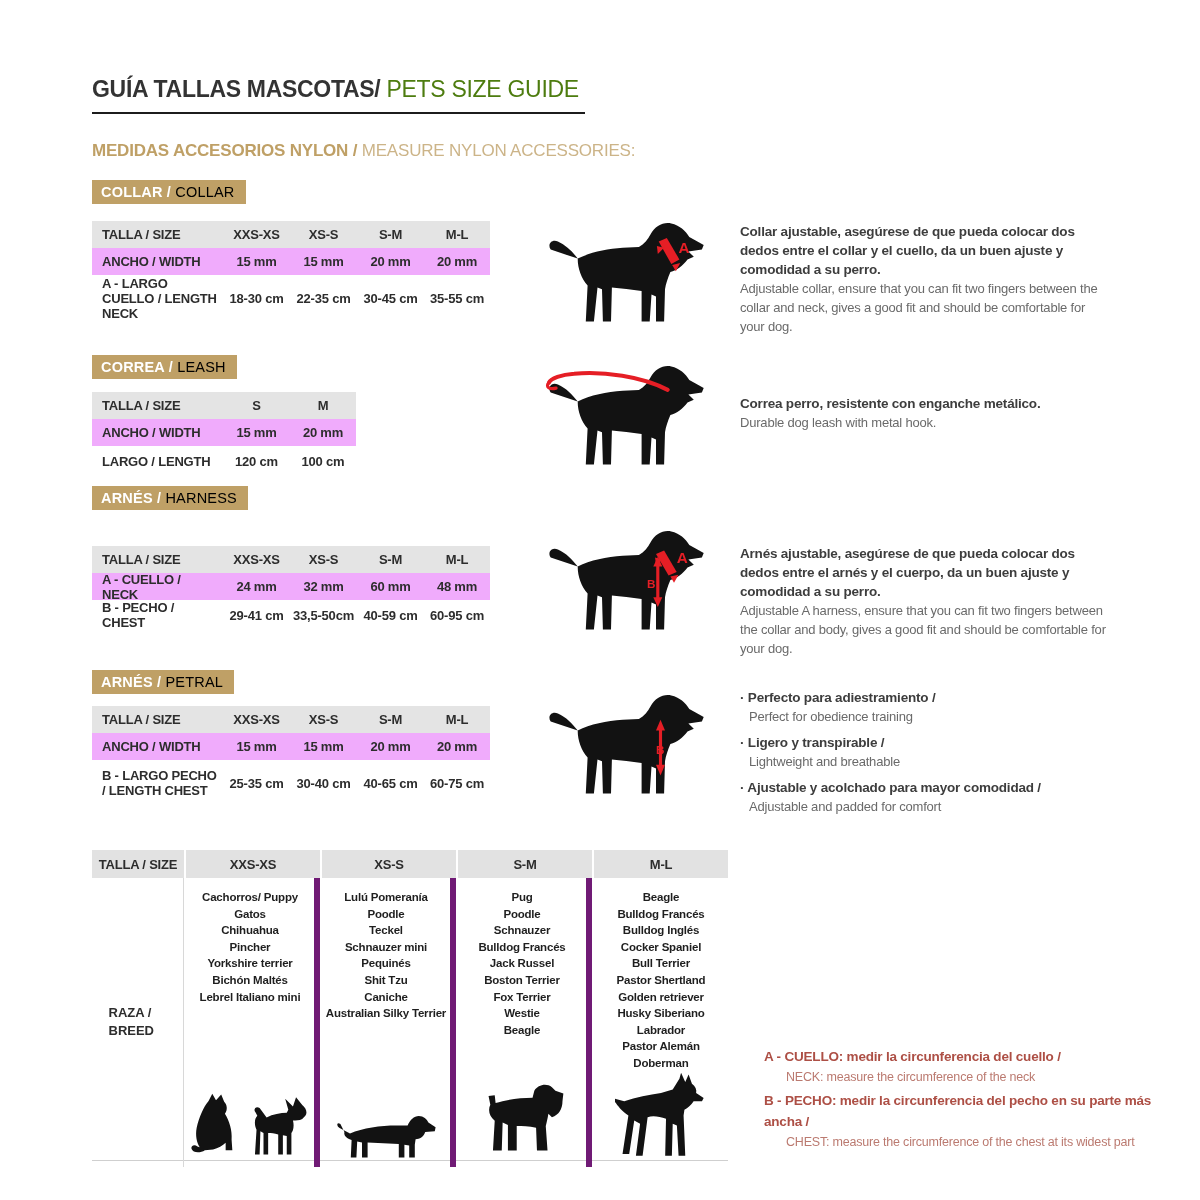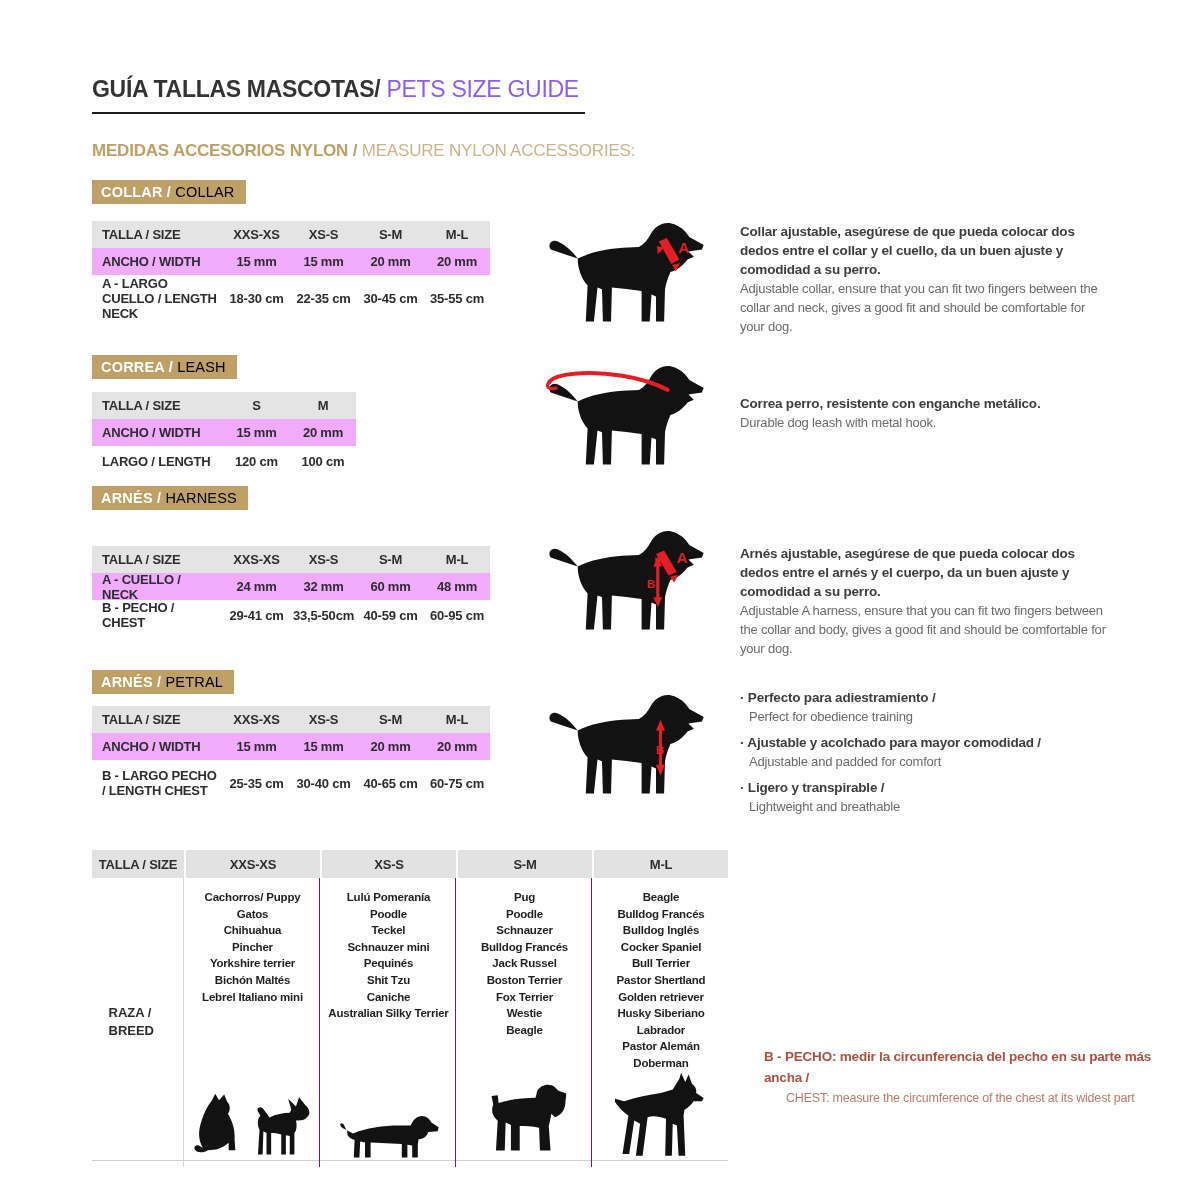--- a/index.html
+++ b/index.html
@@ -2,21 +2,21 @@
 <html><head>
 <meta charset="utf-8">
 <style>
   html,body{margin:0;padding:0;background:#fff;}
   body{width:1200px;height:1200px;position:relative;font-family:"Liberation Sans",sans-serif;color:#2d2d2d;overflow:hidden;}
   .abs{position:absolute;}
 
   
   .page-title{left:92px;top:76px;font-size:23px;letter-spacing:-0.3px;border-bottom:2.5px solid #1c1c1c;padding-bottom:9px;padding-right:6px;}
   .page-title .t1{font-weight:700;color:#333;}
-  .page-title .t2{font-weight:400;color:#8b5cf6;}
+  .page-title .t2{font-weight:400;color:#4d7c0f;}
   .subtitle{left:92px;top:141px;font-size:17px;letter-spacing:-0.2px;}
   .subtitle .t1{font-weight:700;color:#bfa066;}
   .subtitle .t2{font-weight:400;color:#ccb488;}
 
   
   .badge{display:inline-block;background:#bfa066;padding:4px 11px 4px 9px;font-size:14.5px;letter-spacing:0.2px;}
   .badge .b1{font-weight:700;color:#fff;}
   .badge .b2{font-weight:400;color:#000000;}
 
   
@@ -39,21 +39,21 @@
   .desc-en{font-weight:400;color:#6a6a6a;font-size:13px;line-height:19px;letter-spacing:-0.2px;}
   .bullet{margin-bottom:7px;}
   .bullet .desc-es::before{content:"· ";font-weight:700;}
   .bullet .desc-en{padding-left:9px;}
 
   
   .breed-table{left:92px;top:850px;width:636px;}
   .b-grid{display:grid;grid-template-columns:92px 134px 134px 134px 134px;gap:2px;}
   .b-grid .hcell{background:#e2e2e2;height:28px;display:flex;align-items:center;justify-content:center;font-size:13px;font-weight:700;letter-spacing:-0.2px;}
   .b-body{display:grid;grid-template-columns:92px 134px 134px 134px 134px;gap:2px;border-bottom:1px solid #cfcfcf;height:282px;}
-  .b-col{border-right:1px solid #701a75;display:flex;flex-direction:column;align-items:center;padding-top:11px;box-sizing:border-box;}
+  .b-col{border-right:6px solid #701a75;display:flex;flex-direction:column;align-items:center;padding-top:11px;box-sizing:border-box;}
   .b-col.last{border-right:none;}
   .b-col.rowlbl{border-right:1px solid #d8d8d8;justify-content:center;padding-top:0;}
   .rowlbl .inner{width:58px;font-size:13px;font-weight:700;line-height:18px;}
   .breeds{font-size:11.5px;font-weight:600;line-height:16.6px;text-align:center;color:#1f1f1f;letter-spacing:-0.2px;}
   .animal-box{margin-top:auto;display:flex;align-items:flex-end;justify-content:center;gap:6px;padding-bottom:3px;}
 
   
   .notes{left:764px;top:1046px;width:408px;}
   .note-es{font-weight:700;color:#ad4f45;font-size:13.5px;line-height:21px;letter-spacing:-0.2px;}
   .note-en{font-weight:400;color:#bb7a70;font-size:12.5px;line-height:20px;padding-left:22px;margin-bottom:3px;letter-spacing:-0.2px;}
@@ -239,26 +239,26 @@
     <text x="125" y="70" font-size="13" font-weight="bold" fill="#e51e25">B</text>
   </svg>
 </div>
 
 <div class="abs desc" style="left:740px;top:688px;width:390px;">
   <div class="bullet">
     <div class="desc-es">Perfecto para adiestramiento /</div>
     <div class="desc-en">Perfect for obedience training</div>
   </div>
   <div class="bullet">
+    <div class="desc-es">Ligero y transpirable /</div>
+    <div class="desc-en">Lightweight and breathable</div>
+  </div>
+  <div class="bullet">
     <div class="desc-es">Ajustable y acolchado para mayor comodidad /</div>
     <div class="desc-en">Adjustable and padded for comfort</div>
-  </div>
-  <div class="bullet">
-    <div class="desc-es">Ligero y transpirable /</div>
-    <div class="desc-en">Lightweight and breathable</div>
   </div>
 </div>
 
 <div class="abs breed-table">
   <div class="b-grid">
     <div class="hcell">TALLA / SIZE</div>
     <div class="hcell">XXS-XS</div>
     <div class="hcell">XS-S</div>
     <div class="hcell">S-M</div>
     <div class="hcell">M-L</div>
@@ -339,16 +339,20 @@
         <svg width="112" height="92" viewBox="0 0 120 110">
           <path class="sil" d="M5,32 L16,35 C30,30 46,27 60,25 L74,21 L82,8 L84,1 L89,12 L93,3 L97,14 C101,17 103,21 102,25 L111,31 L109,35 L99,35 C96,40 92,43 88,45 L87,52 L89,100 L81,100 L79,64 L74,62 L73,100 L65,100 L66,56 C58,53 50,52 44,54 L38,100 L30,100 L35,62 L28,58 L22,98 L14,98 L21,52 C13,47 8,40 5,36 Z"></path>
         </svg>
       </div>
     </div>
   </div>
 </div>
 
 <div class="abs notes">
   <div>
+    <div class="note-es">A - CUELLO: medir la circunferencia del cuello /</div>
+    <div class="note-en">NECK: measure the circumference of the neck</div>
+  </div>
+  <div>
     <div class="note-es">B - PECHO: medir la circunferencia del pecho en su parte más ancha /</div>
     <div class="note-en">CHEST: measure the circumference of the chest at its widest part</div>
   </div>
 </div>
 
 </body></html>

